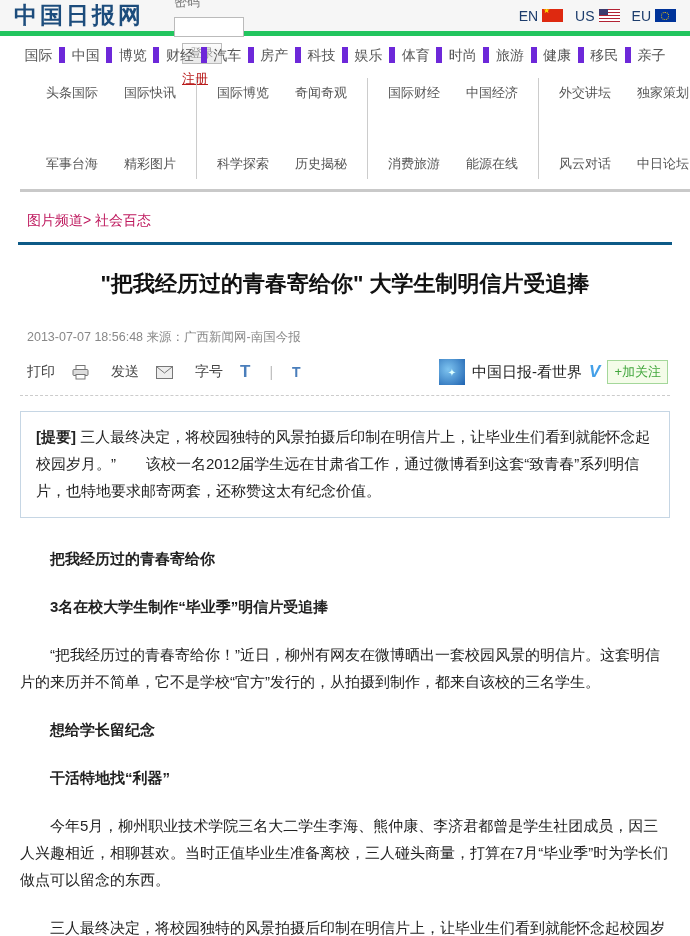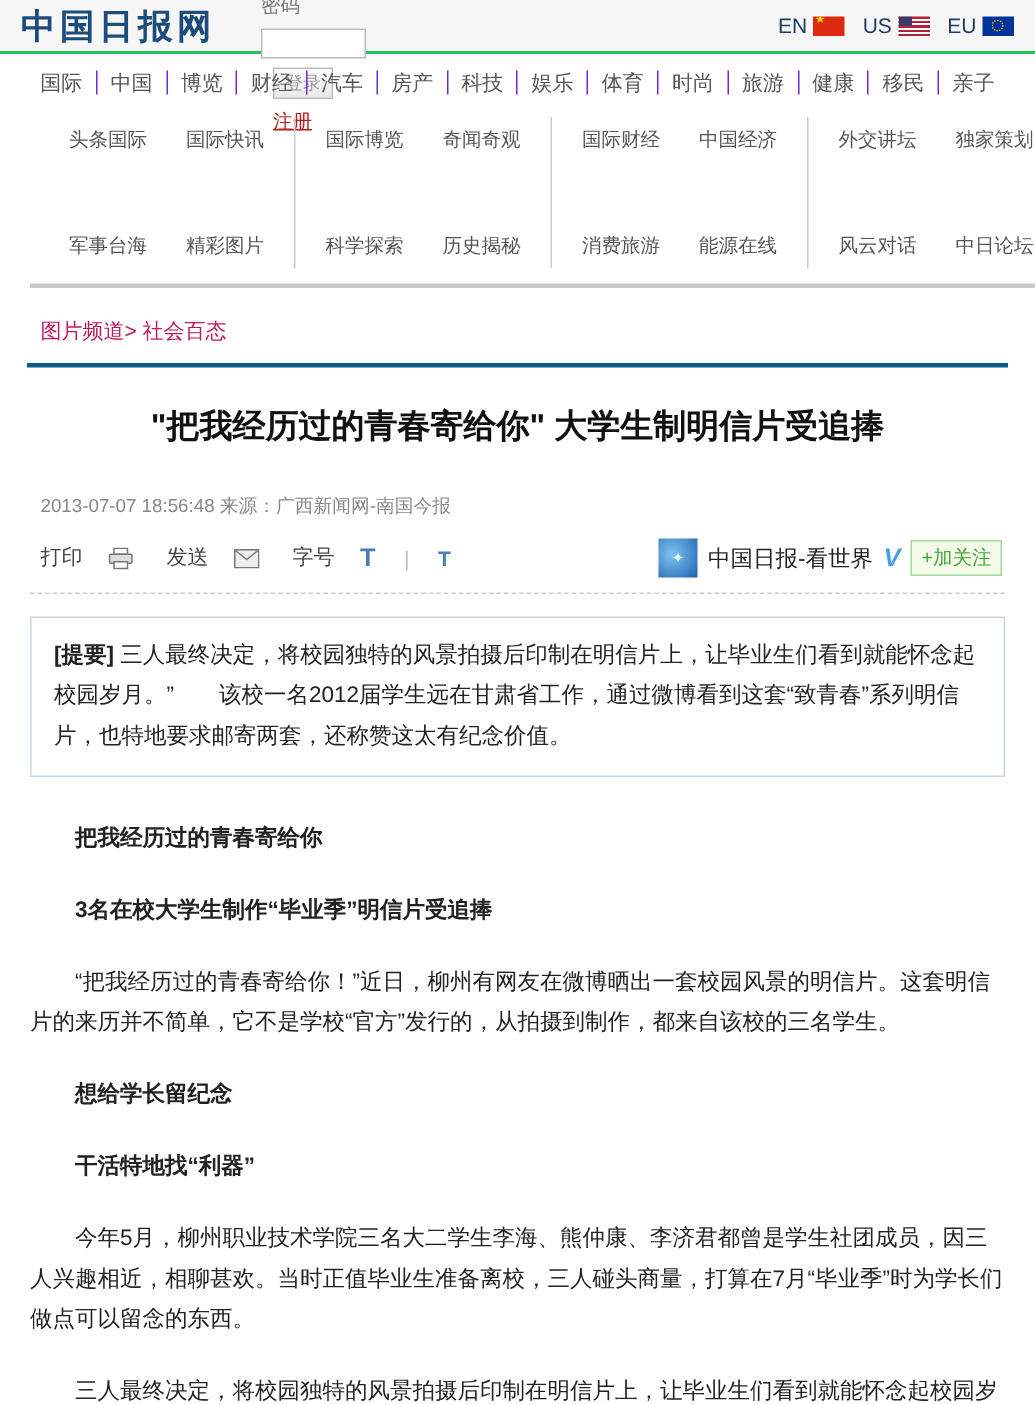--- a/index.html
+++ b/index.html
@@ -1,20 +1,20 @@
 <!DOCTYPE html>
 <html><head>
 <meta charset="utf-8">
 <style>
   * { margin:0; padding:0; box-sizing:border-box; }
   html,body { width:690px; height:936px; overflow:hidden; background:#fff;
     font-family:"Liberation Sans","DejaVu Sans",sans-serif; }
 
   
-  .top-header { height:36px; background:#f6f6f6; border-bottom:2px solid #22c55e;
+  .top-header { height:36px; background:#f6f6f6; border-bottom:5px solid #22c55e;
     display:flex; align-items:center; padding:0 14px; }
   .logo { font-family:"DejaVu Serif","Liberation Serif",serif; font-weight:bold;
     font-size:23px; color:#1c4c7c; letter-spacing:3px; white-space:nowrap; }
   .login-area { display:flex; align-items:flex-start; margin-left:30px; gap:6px; font-size:13px; color:#777;flex-direction:column; }
   .login-area input { width:70px; height:20px; border:1px solid #bbb; background:#fff; }
   .login-btn { height:21px; padding:0 7px; font-size:12px; color:#999;
     background:linear-gradient(#fcfcfc,#e9e9e9); border:1px solid #bbb; margin-left:8px; }
   .register-link { font-size:13px; color:#b91c1c; text-decoration:underline; margin-left:8px; }
   .lang-area { display:flex; align-items:center; gap:4px; margin-left:auto; font-size:14px; color:#1c3c6c; }
   .lang-label { margin-left:8px; }
@@ -23,21 +23,21 @@
   .flag-cn .star { position:absolute; left:1px; top:-3px; color:#ffde00; font-size:8px; }
   .flag-us { background:repeating-linear-gradient(to bottom,#b22234 0 1.5px,#fff 1.5px 3px); }
   .flag-us .canton { position:absolute; left:0; top:0; width:9px; height:6px; background:#3c3b6e; }
   .flag-eu { background:#039; }
   .flag-eu .ring { position:absolute; left:6px; top:2.5px; width:8px; height:8px;
     border:1px dotted #fc0; border-radius:50%; }
 
   
   .main-nav { display:flex; height:38px; align-items:center; padding:0 18px; background:#fff; }
   .main-nav .nav-item { flex:1; text-align:center; font-size:14px; color:#555;
-    border-right:1px solid #6d28d9; cursor:pointer; line-height:16px; }
+    border-right:6px solid #6d28d9; cursor:pointer; line-height:16px; }
   .main-nav .nav-item:last-child { border-right:none; }
 
   
   .sub-nav { display:flex; width:720px; padding:4px 0 10px 26px; }
   .sub-group { display:flex; gap:26px; padding:0 20px; }
   .sub-group + .sub-group { border-left:1px solid #ccc; }
   .sub-col { display:flex; flex-direction:column;gap:41px; }
   .sub-link { font-size:13px; color:#555; line-height:30px; white-space:nowrap; cursor:pointer; }
   .rule-gray { height:3px; background:#c9c9c9; margin-left:20px; }
 

